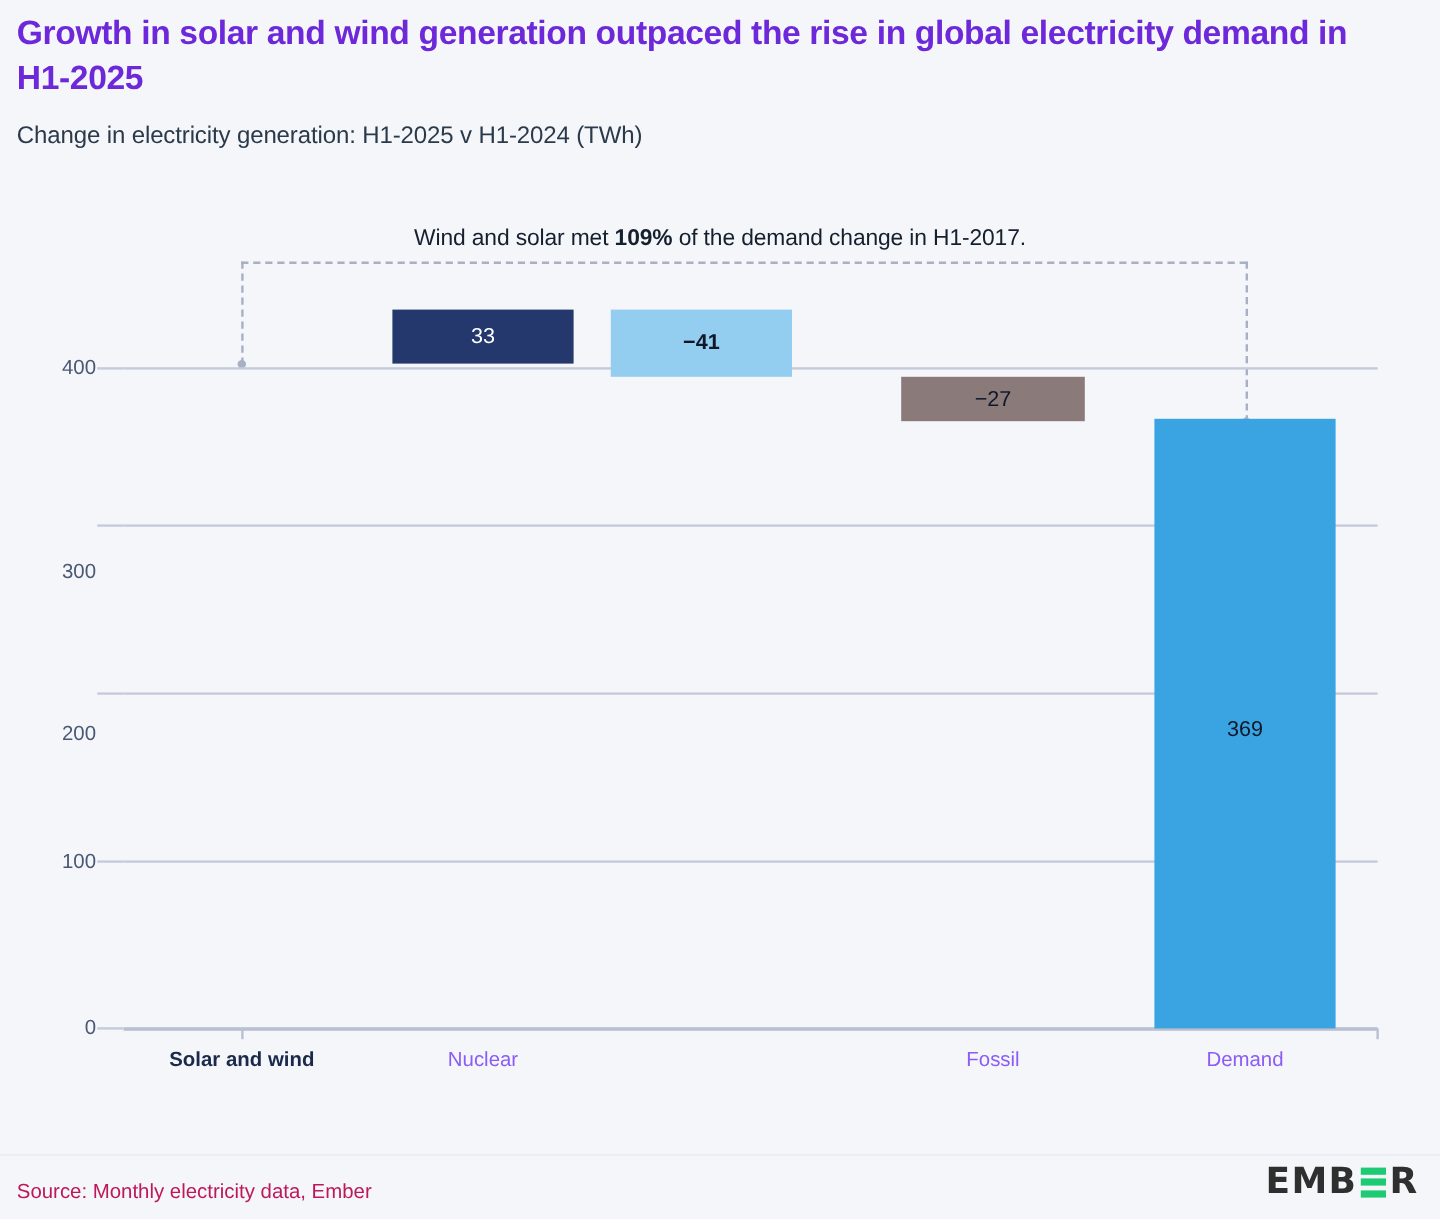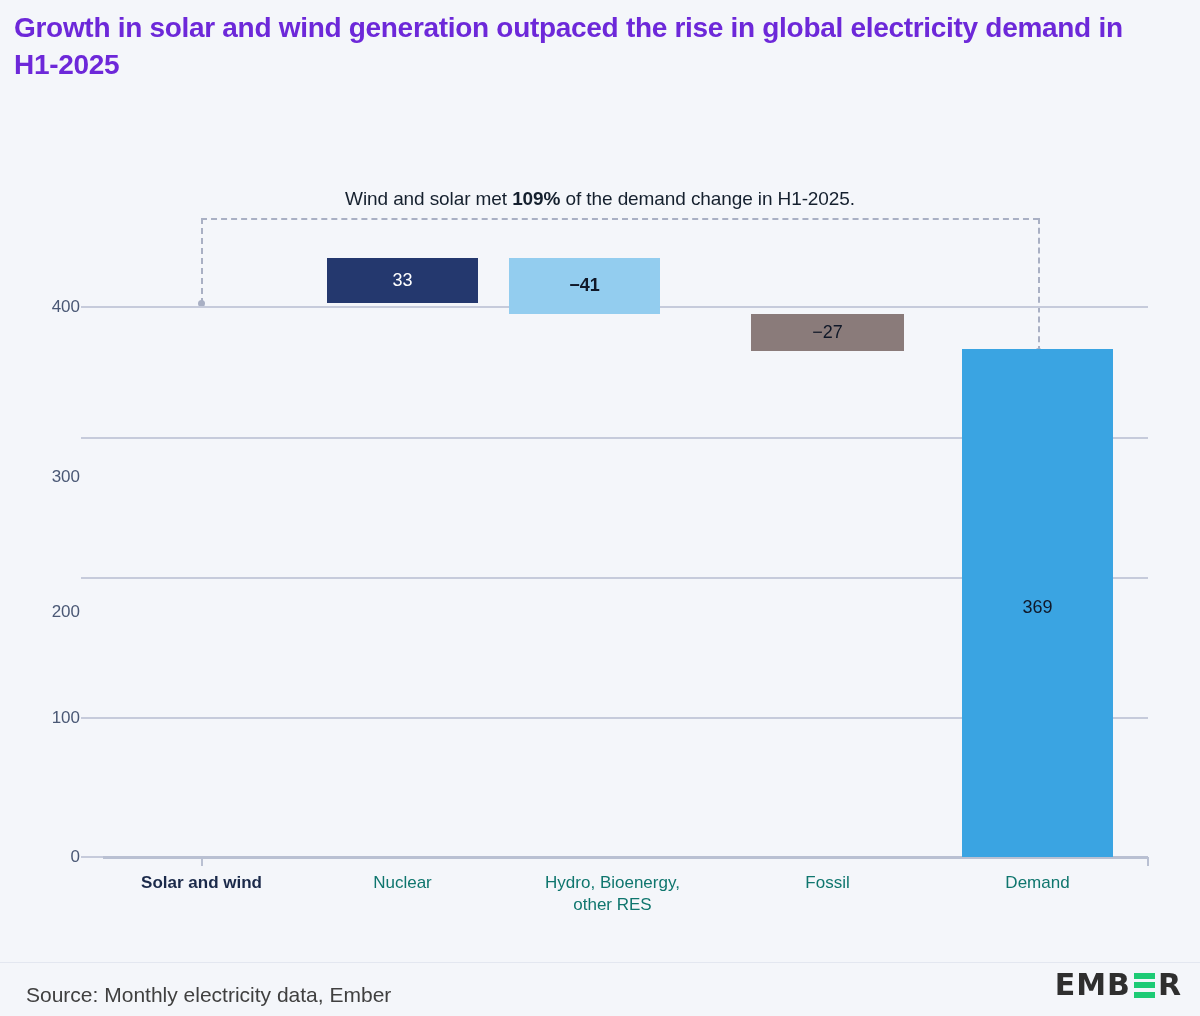--- a/index.html
+++ b/index.html
@@ -99,21 +99,21 @@
     text-align: center;
     font-size: 18px;
     white-space: pre-line;
     line-height: 1.25;
   }
 
   .xlabel {
     position: absolute;
     text-align: center;
     font-size: 17px;
-    color: #0f766e;
+    color: #8b5cf6;
     line-height: 1.3;
     white-space: pre-line;
     top: 872px;
   }
   .xlabel.emphasis {
     color: #1b2a4a;
     font-weight: bold;
   }
 
   
@@ -153,23 +153,22 @@
     left: 0;
     top: 962px;
     width: 1200px;
     height: 1px;
     background: #e3e7f0;
   }
   #source-text {
     position: absolute;
     left: 14px;
     top: 983px;
-    font-size: 21px;
-    color: #404040;
-    margin-left: 12px;
+    font-size: 17px;
+    color: #be185d;
   }
   #ember-logo {
     position: absolute;
     right: 18px;
     top: 968px;
     display: flex;
     align-items: center;
     height: 34px;
   }
   .logo-letter {
@@ -193,26 +192,27 @@
     width: 100%;
     height: 6px;
     background: #1ecb75;
   }
 </style>
 </head>
 <body>
 
 <div id="header">
   <h1 id="chart-title">Growth in solar and wind generation outpaced the rise in global electricity demand in H1-2025</h1>
+  <p id="chart-subtitle">Change in electricity generation: H1-2025 v H1-2024 (TWh)</p>
 </div>
 
 <div id="plot">
 
   <div id="annotation-text">
-    <span>Wind and solar met </span><b>109%</b><span> of the demand change in H1-2025.</span>
+    <span>Wind and solar met </span><b>109%</b><span> of the demand change in H1-2017.</span>
   </div>
 
   <div class="bracket-h" style="left:201px; top:218px; width:838px;"></div>
   <div class="bracket-v" style="left:201px; top:218px; height:86px;"></div>
   <div class="bracket-v" style="left:1038px; top:218px; height:134px;"></div>
   <div class="bracket-dot" style="left:198px; top:300px;"></div>
   <div class="bracket-dot" style="left:1035px; top:348px;"></div>
 
   <div class="gridline" style="top:306px;"></div>
   <div class="gridline" style="top:437px;"></div>
@@ -247,22 +247,20 @@
   <div class="bar" style="left:751px; top:314px; width:153px; height:37px; background:#8a7b7a;">
     <div class="bar-value" style="top:7px; color:#101828;">−27</div>
   </div>
 
   <div class="bar" style="left:962px; top:349px; width:151px; height:508px; background:#3aa4e2;">
     <div class="bar-value" style="top:247px; color:#101828;">369</div>
   </div>
 
   <div class="xlabel emphasis" style="left:101px; width:201px;">Solar and wind</div>
   <div class="xlabel" style="left:317px; width:171px;">Nuclear</div>
-  <div class="xlabel" style="left:502px; width:221px;">Hydro, Bioenergy,
-other RES</div>
   <div class="xlabel" style="left:742px; width:171px;">Fossil</div>
   <div class="xlabel" style="left:952px; width:171px;">Demand</div>
 </div>
 
 <div id="footer-divider"></div>
 <div id="source-text">Source: Monthly electricity data, Ember</div>
 
 <div id="ember-logo">
   <span class="logo-letter">EMB</span>
   <span id="logo-e-bars">

